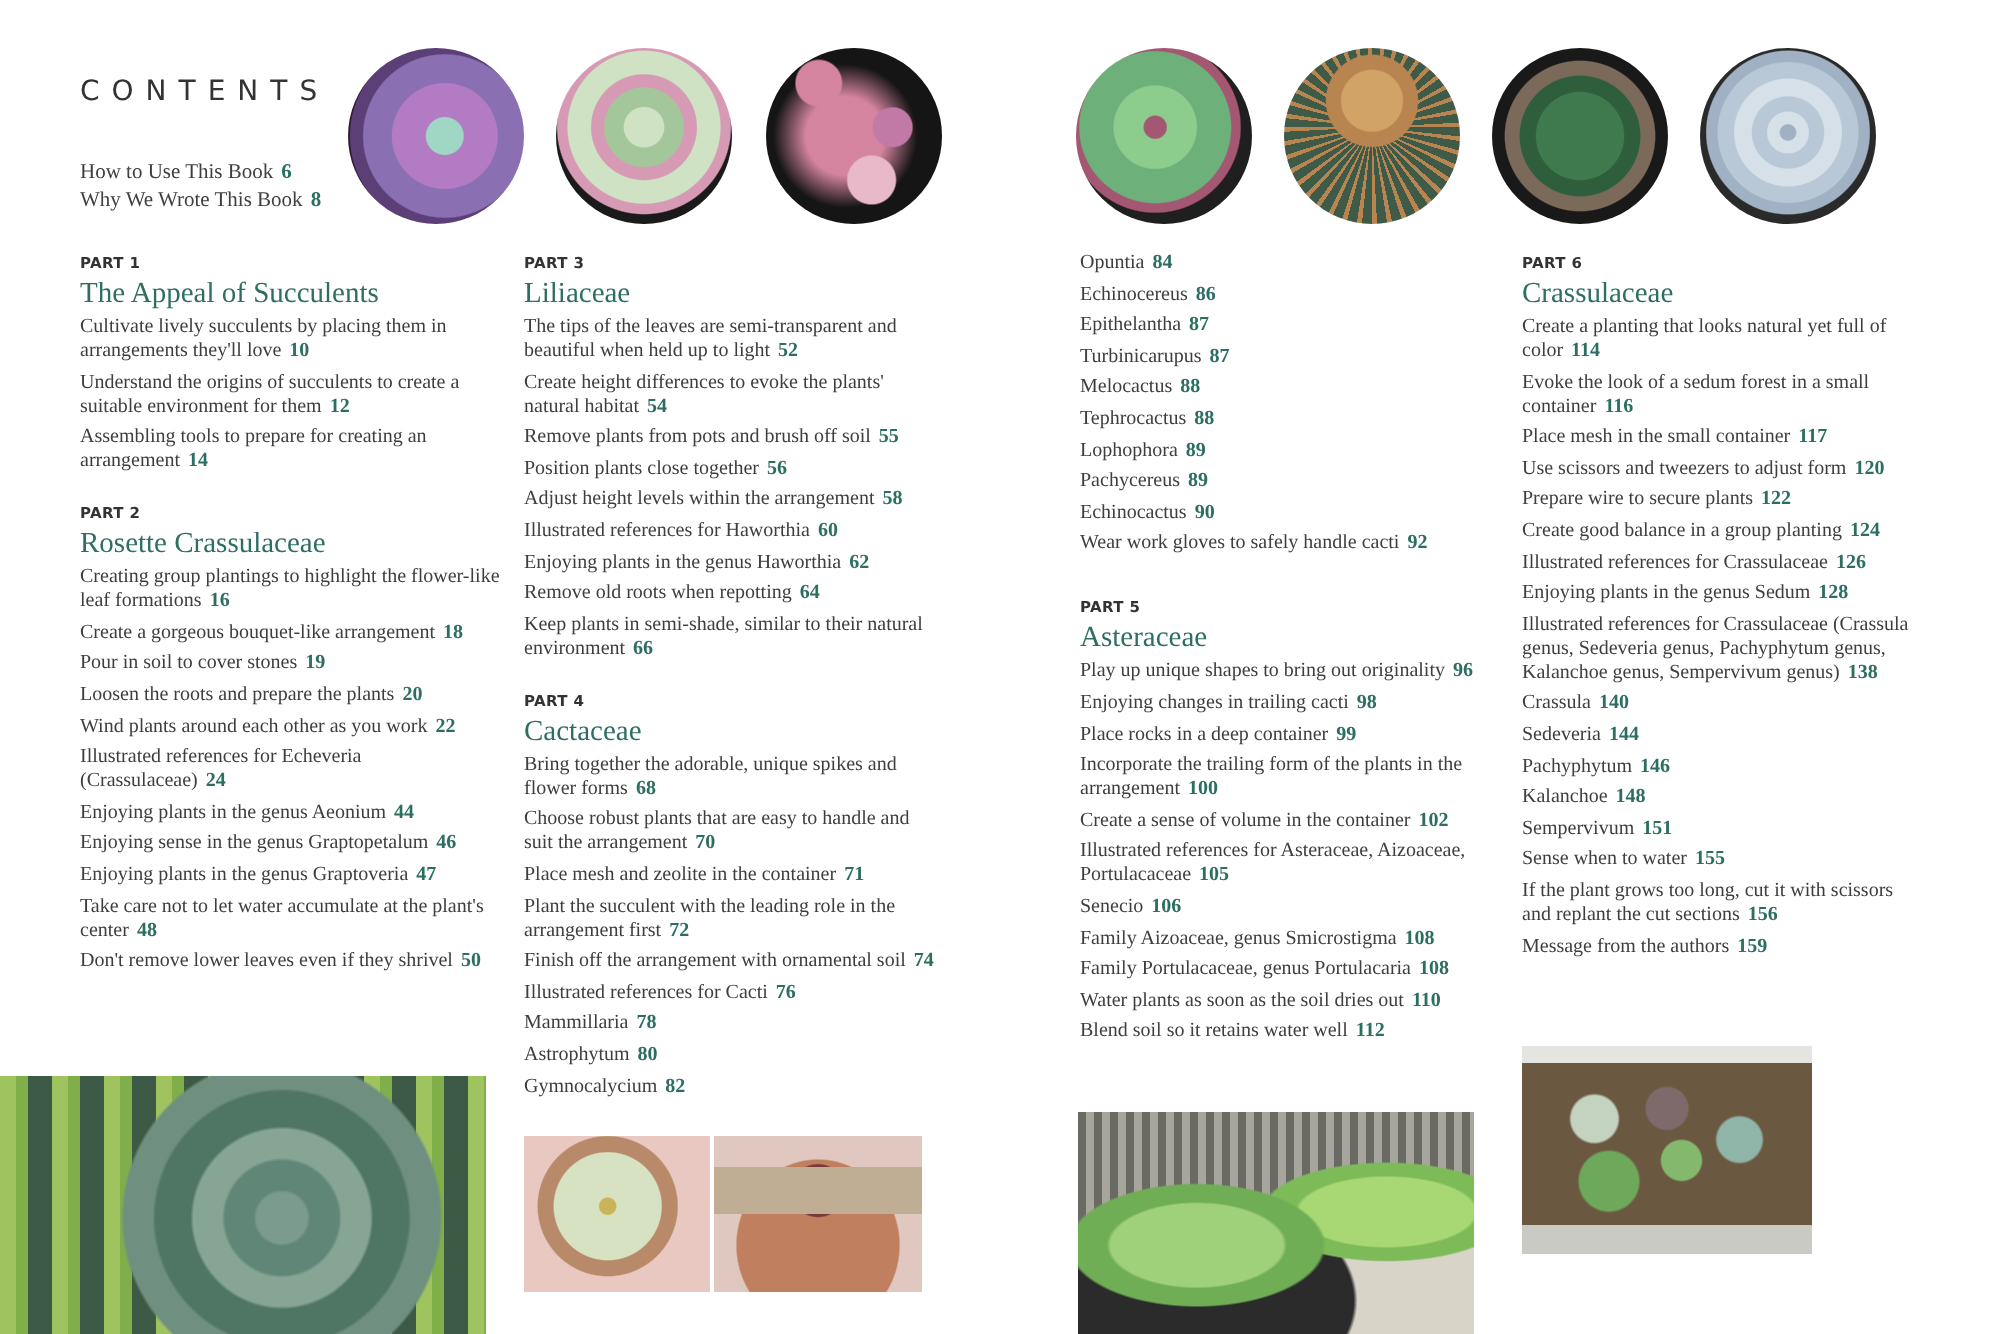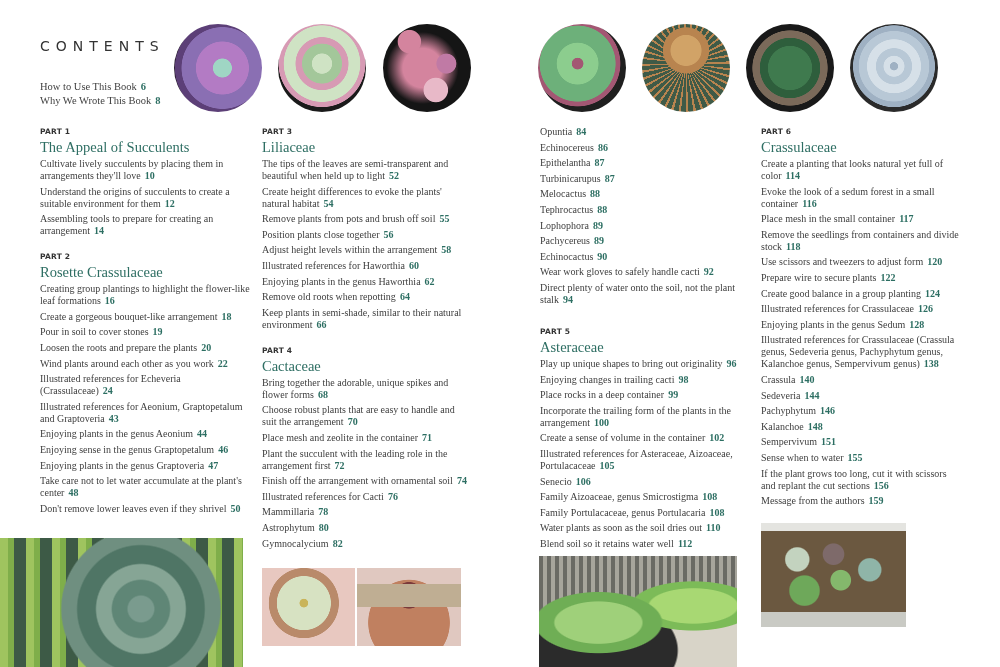--- a/index.html
+++ b/index.html
@@ -41,21 +41,20 @@
   </div>
   <div class="section">
     <div class="part-label">PART 2</div>
     <div class="part-title">Rosette Crassulaceae</div>
     <div class="entry"><span>Creating group plantings to highlight the flower-like leaf formations</span><span class="pg">16</span></div>
     <div class="entry"><span>Create a gorgeous bouquet-like arrangement</span><span class="pg">18</span></div>
     <div class="entry"><span>Pour in soil to cover stones</span><span class="pg">19</span></div>
     <div class="entry"><span>Loosen the roots and prepare the plants</span><span class="pg">20</span></div>
     <div class="entry"><span>Wind plants around each other as you work</span><span class="pg">22</span></div>
     <div class="entry"><span>Illustrated references for Echeveria (Crassulaceae)</span><span class="pg">24</span></div>
-    <div class="entry"><span>Illustrated references for Aeonium, Graptopetalum and Graptoveria</span><span class="pg">43</span></div>
     <div class="entry"><span>Enjoying plants in the genus Aeonium</span><span class="pg">44</span></div>
     <div class="entry"><span>Enjoying sense in the genus Graptopetalum</span><span class="pg">46</span></div>
     <div class="entry"><span>Enjoying plants in the genus Graptoveria</span><span class="pg">47</span></div>
     <div class="entry"><span>Take care not to let water accumulate at the plant's center</span><span class="pg">48</span></div>
     <div class="entry"><span>Don't remove lower leaves even if they shrivel</span><span class="pg">50</span></div>
   </div>
 </div>
 
 <div class="col" style="left:262px;top:126px;width:206px;">
   <div class="section">
@@ -105,21 +104,20 @@
     <div class="entry"><span>Opuntia</span><span class="pg">84</span></div>
     <div class="entry"><span>Echinocereus</span><span class="pg">86</span></div>
     <div class="entry"><span>Epithelantha</span><span class="pg">87</span></div>
     <div class="entry"><span>Turbinicarupus</span><span class="pg">87</span></div>
     <div class="entry"><span>Melocactus</span><span class="pg">88</span></div>
     <div class="entry"><span>Tephrocactus</span><span class="pg">88</span></div>
     <div class="entry"><span>Lophophora</span><span class="pg">89</span></div>
     <div class="entry"><span>Pachycereus</span><span class="pg">89</span></div>
     <div class="entry"><span>Echinocactus</span><span class="pg">90</span></div>
     <div class="entry"><span>Wear work gloves to safely handle cacti</span><span class="pg">92</span></div>
-    <div class="entry"><span>Direct plenty of water onto the soil, not the plant stalk</span><span class="pg">94</span></div>
   </div>
   <div class="section" style="margin-top:20px;">
     <div class="part-label">PART 5</div>
     <div class="part-title">Asteraceae</div>
     <div class="entry"><span>Play up unique shapes to bring out originality</span><span class="pg">96</span></div>
     <div class="entry"><span>Enjoying changes in trailing cacti</span><span class="pg">98</span></div>
     <div class="entry"><span>Place rocks in a deep container</span><span class="pg">99</span></div>
     <div class="entry"><span>Incorporate the trailing form of the plants in the arrangement</span><span class="pg">100</span></div>
     <div class="entry"><span>Create a sense of volume in the container</span><span class="pg">102</span></div>
     <div class="entry"><span>Illustrated references for Asteraceae, Aizoaceae, Portulacaceae</span><span class="pg">105</span></div>
@@ -131,21 +129,20 @@
   </div>
 </div>
 
 <div class="col" style="left:761px;top:126px;width:200px;">
   <div class="section">
     <div class="part-label">PART 6</div>
     <div class="part-title">Crassulaceae</div>
     <div class="entry"><span>Create a planting that looks natural yet full of color</span><span class="pg">114</span></div>
     <div class="entry"><span>Evoke the look of a sedum forest in a small container</span><span class="pg">116</span></div>
     <div class="entry"><span>Place mesh in the small container</span><span class="pg">117</span></div>
-    <div class="entry"><span>Remove the seedlings from containers and divide stock</span><span class="pg">118</span></div>
     <div class="entry"><span>Use scissors and tweezers to adjust form</span><span class="pg">120</span></div>
     <div class="entry"><span>Prepare wire to secure plants</span><span class="pg">122</span></div>
     <div class="entry"><span>Create good balance in a group planting</span><span class="pg">124</span></div>
     <div class="entry"><span>Illustrated references for Crassulaceae</span><span class="pg">126</span></div>
     <div class="entry"><span>Enjoying plants in the genus Sedum</span><span class="pg">128</span></div>
     <div class="entry"><span>Illustrated references for Crassulaceae (Crassula genus, Sedeveria genus, Pachyphytum genus, Kalanchoe genus, Sempervivum genus)</span><span class="pg">138</span></div>
     <div class="entry"><span>Crassula</span><span class="pg">140</span></div>
     <div class="entry"><span>Sedeveria</span><span class="pg">144</span></div>
     <div class="entry"><span>Pachyphytum</span><span class="pg">146</span></div>
     <div class="entry"><span>Kalanchoe</span><span class="pg">148</span></div>

